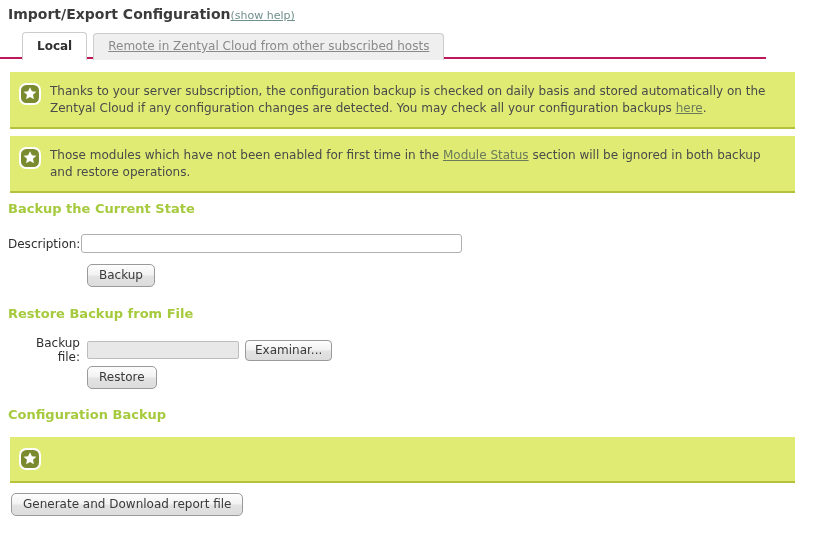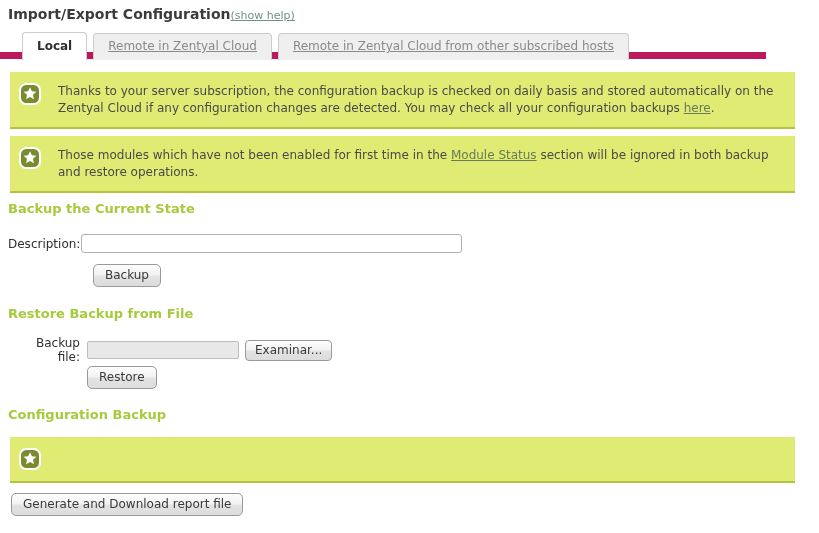--- a/index.html
+++ b/index.html
@@ -39,21 +39,21 @@
     cursor: pointer;
   }
 
   
   .tabbar {
     position: absolute;
     left: 0px;
     top: 31px;
     width: 766px;
     height: 28px;
-    border-bottom: 7px solid #be185d;
+    border-bottom: 2px solid #be185d;
     box-sizing: border-box;
   }
   .tabs {
     position: absolute;
     left: 22px;
     top: 0px;
     display: flex;
     align-items: flex-end;
     gap: 6px;
     height: 28px;
@@ -94,21 +94,21 @@
   .note {
     position: absolute;
     left: 10px;
     width: 785px;
     box-sizing: border-box;
     background: #dfeb73;
     border-bottom: 2px solid #b6c23c;
     padding: 10px 10px 10px 8px;
     display: flex;
     align-items: flex-start;
-    gap: 16px;
+    gap: 8px;
   }
   .note-text {
     font-size: 12px;
     line-height: 17px;
     color: #4a4a4a;
     padding-top: 1px;
   }
   .note-text a, .inline-link {
     color: #6b7a5a;
     text-decoration: underline;
@@ -194,23 +194,20 @@
 
 <div class="page-head">
   <span class="page-title">Import/Export Configuration</span>
   <span class="show-help">(show help)</span>
 </div>
 
 <div class="tabbar">
   <div class="tabs">
     <div class="tab active">
       <span class="tab-label">Local</span>
-    </div>
-    <div class="tab">
-      <span class="tab-label">Remote in Zentyal Cloud</span>
     </div>
     <div class="tab">
       <span class="tab-label">Remote in Zentyal Cloud from other subscribed hosts</span>
     </div>
   </div>
 </div>
 
 <div class="note" style="top:72px;">
   <span class="star-icon">
     <svg width="24" height="24" viewBox="0 0 24 24">
@@ -237,21 +234,21 @@
   </span>
 </div>
 
 <div class="section-title" style="top:201px;">Backup the Current State</div>
 
 <div class="form-row" style="left:8px; top:234px;">
   <span class="field-label" style="width:66px;">Description:</span>
   <input class="text-input" style="width: 381px; margin-left: 7px;" type="text" value="">
 </div>
 
-<div class="form-row" style="left:93px; top:264px;">
+<div class="form-row" style="left:87px; top:264px;">
   <span class="btn">Backup</span>
 </div>
 
 <div class="section-title" style="top:306px;">Restore Backup from File</div>
 
 <div class="form-row" style="left:14px; top:336px;">
   <span class="field-label" style="width:66px;">Backup file:</span>
   <span class="file-input" style="margin-left:7px;">
     <span class="file-path"></span>
     <span class="btn small">Examinar...</span>

